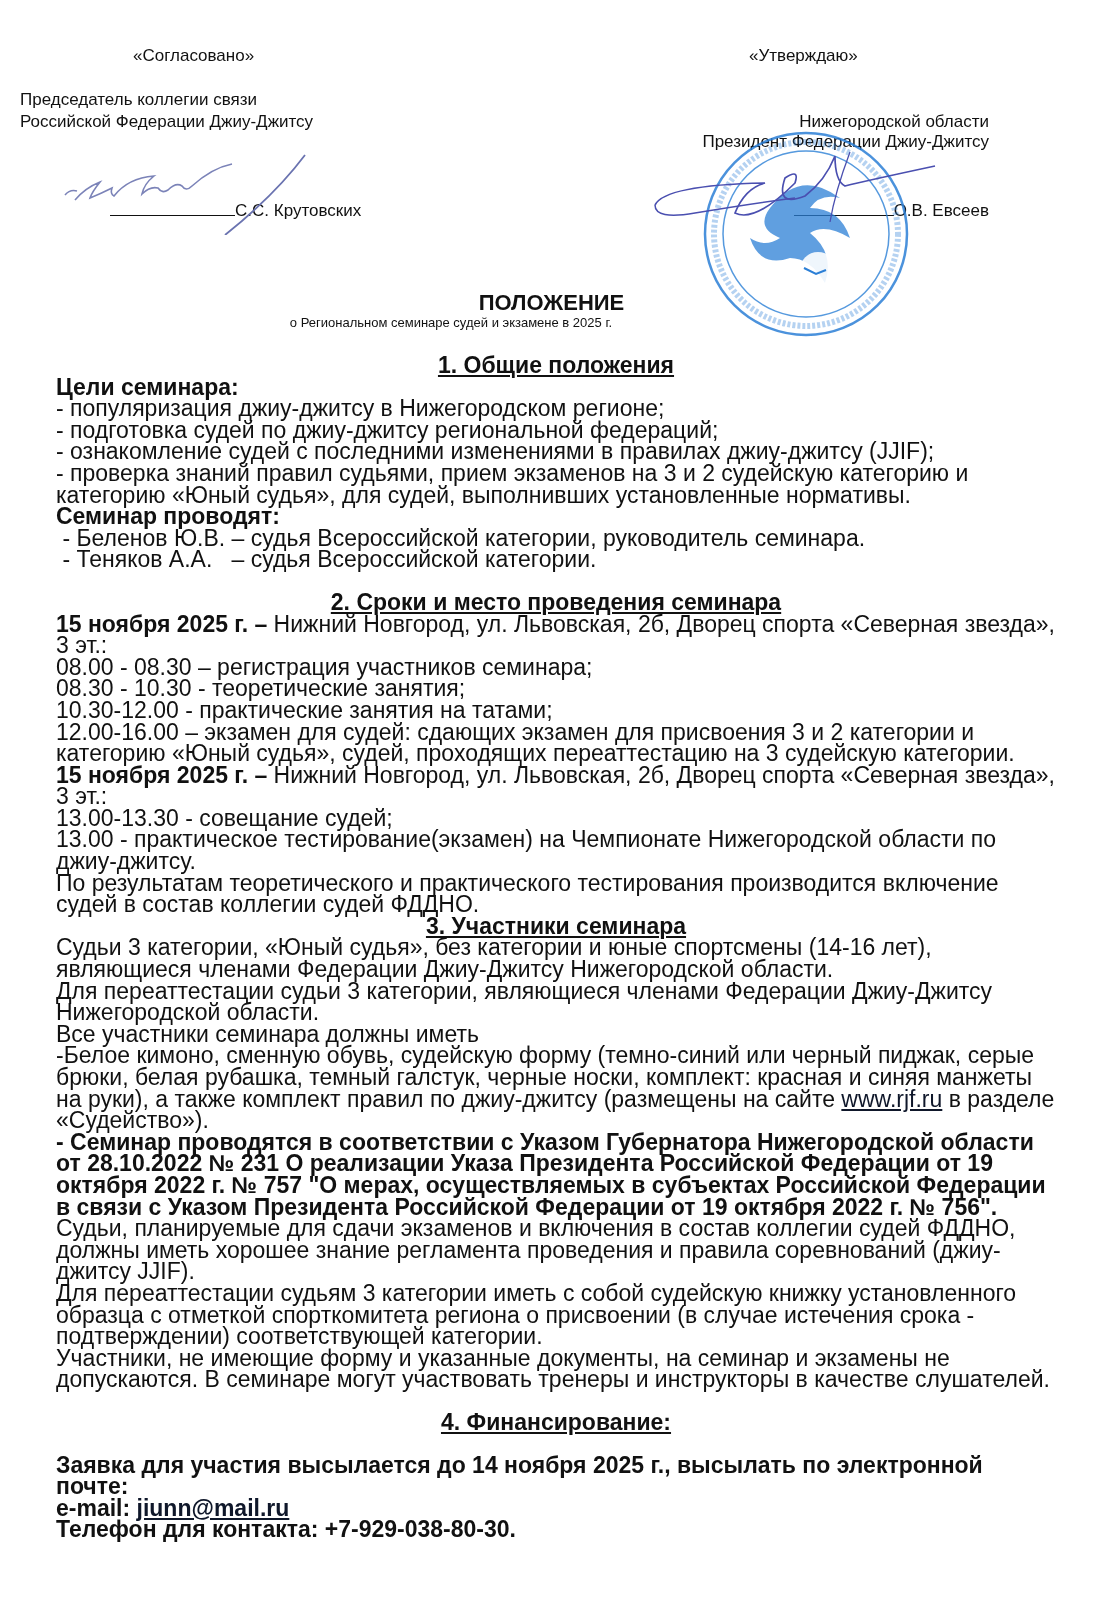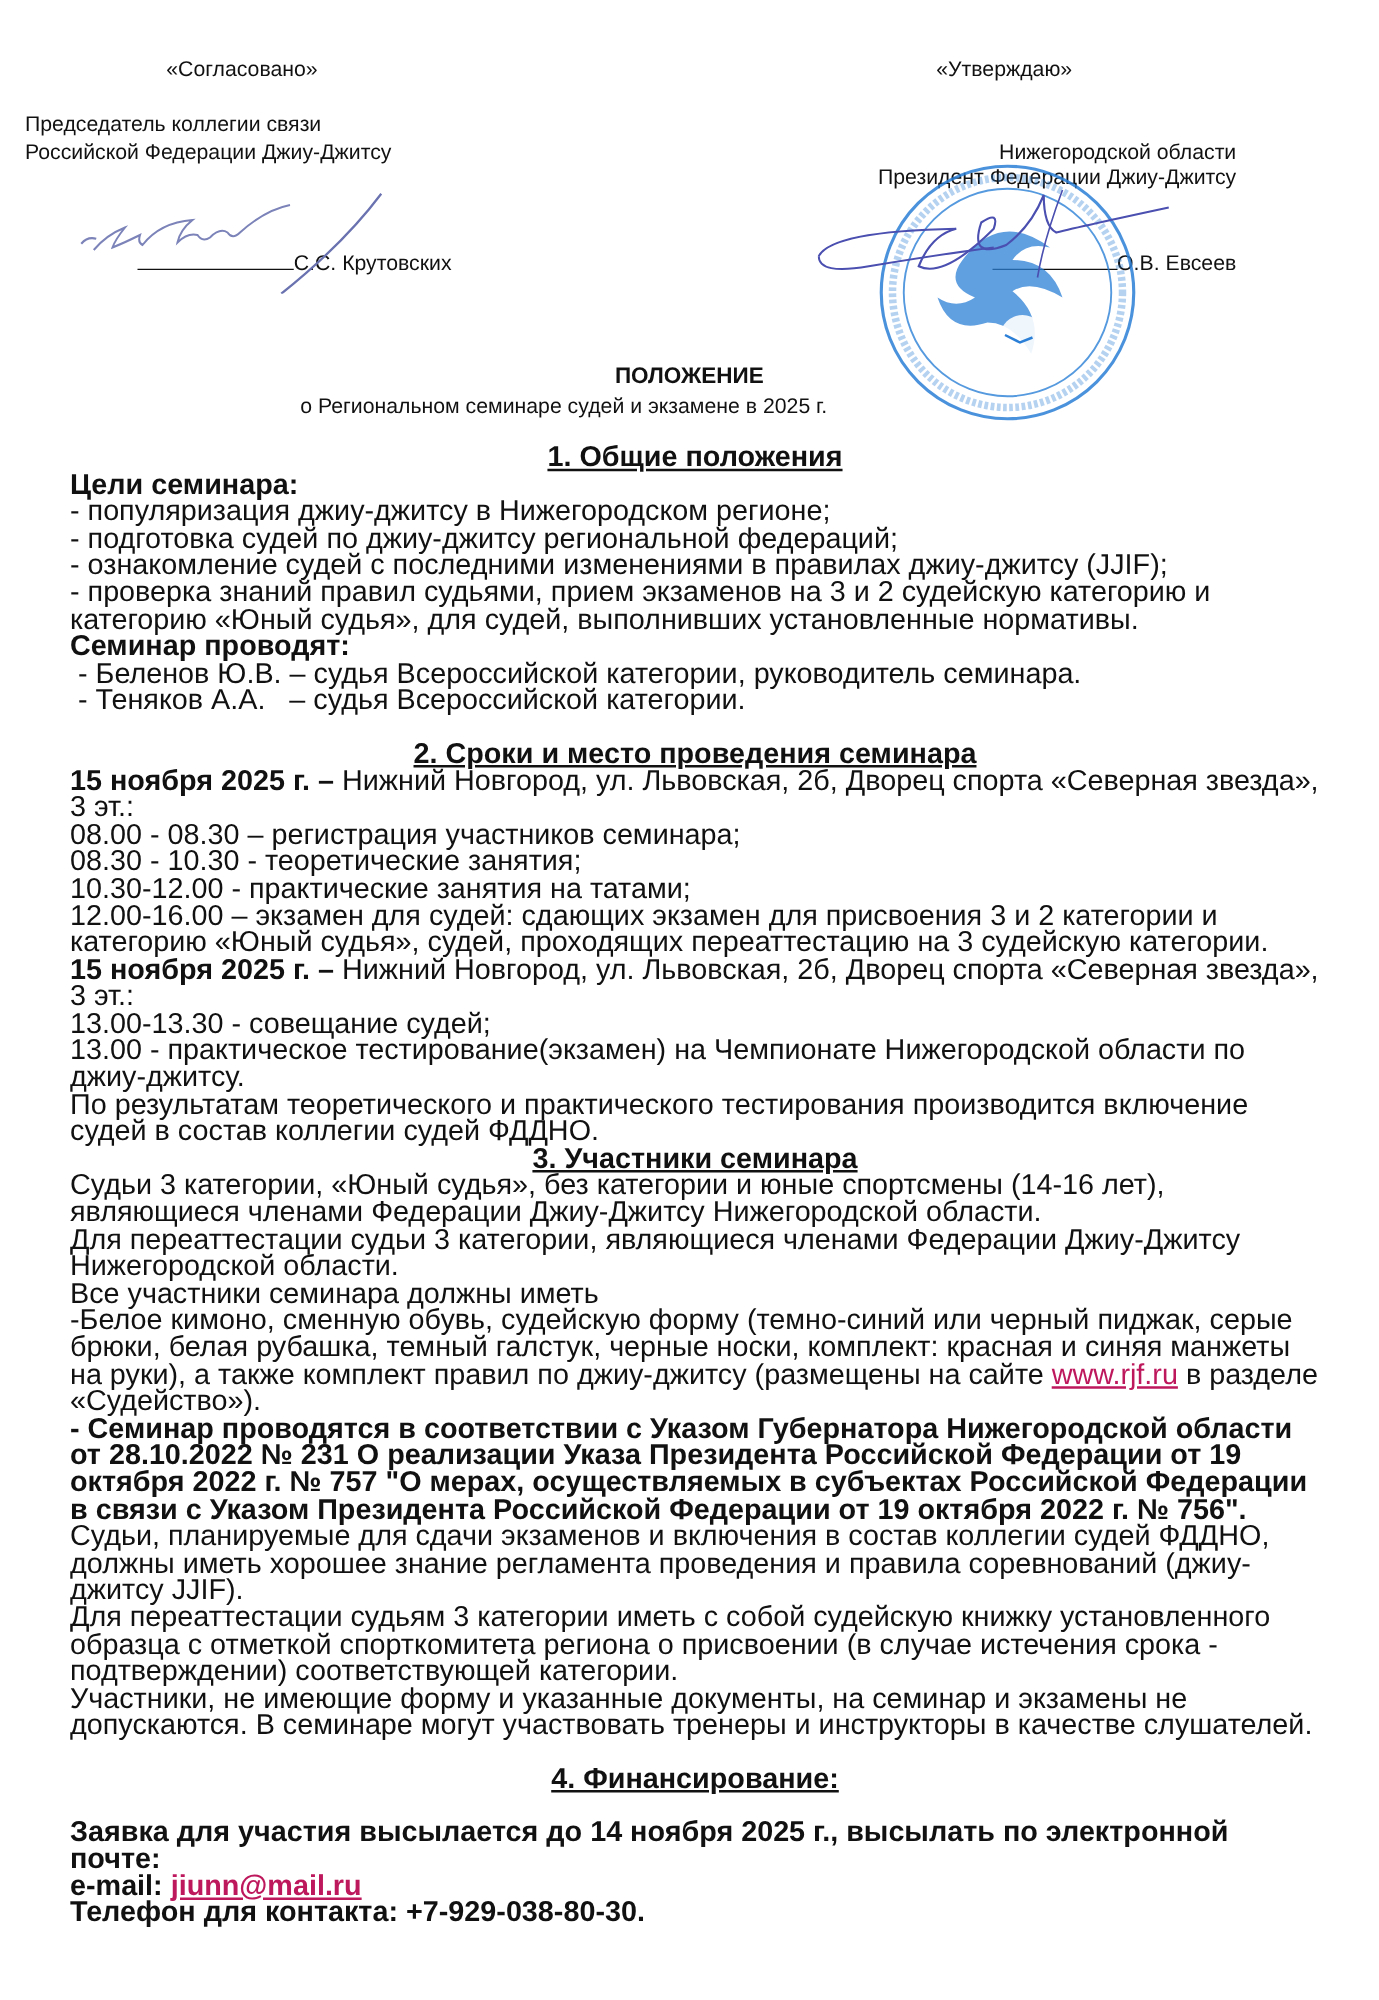--- a/index.html
+++ b/index.html
@@ -11,24 +11,24 @@
   .abs { position: absolute; white-space: nowrap; }
   .hdr { font-size: 17px; line-height: 21px; }
   .content {
     position: absolute; left: 56px; top: 355px; width: 1000px;
     font-size: 23px; line-height: 21.6px;
   }
   .content p { margin: 0; }
   .sec-title { text-align: center; font-weight: bold; text-decoration: underline; }
   .b { font-weight: bold; }
   .gap { height: 21px; }
-  a.link { color: #be185d; text-decoration: underline; }
+  a.link { color: #0f172a; text-decoration: underline; }
   .sigline { display: inline-block; border-bottom: 1.5px solid #111; vertical-align: baseline; }
-  .title { position: absolute; left: 0; width: 1103px; text-align: center; top: 290px; font-weight: bold; font-size: 18px; }
-  .subtitle { position: absolute; left: 0; width: 902px; text-align: center; top: 315px; font-size: 17px; }
+  .title { position: absolute; left: 0; width: 1103px; text-align: center; top: 290px; font-weight: bold; font-size: 22px; }
+  .subtitle { position: absolute; left: 0; width: 902px; text-align: center; top: 315px; font-size: 13px; }
   .stamp { position: absolute; left: 700px; top: 128px; width: 212px; height: 212px; }
   .sign { position: absolute; }
 </style>
 </head>
 <body>
 
 <div class="abs hdr" style="left:133px; top:45px;">«Согласовано»</div>
 <div class="abs hdr" style="left:20px; top:89px;">Председатель коллегии связи</div>
 <div class="abs hdr" style="left:20px; top:111px;">Российской Федерации Джиу-Джитсу</div>
 <div class="abs hdr" style="left:110px; top:199px;">

